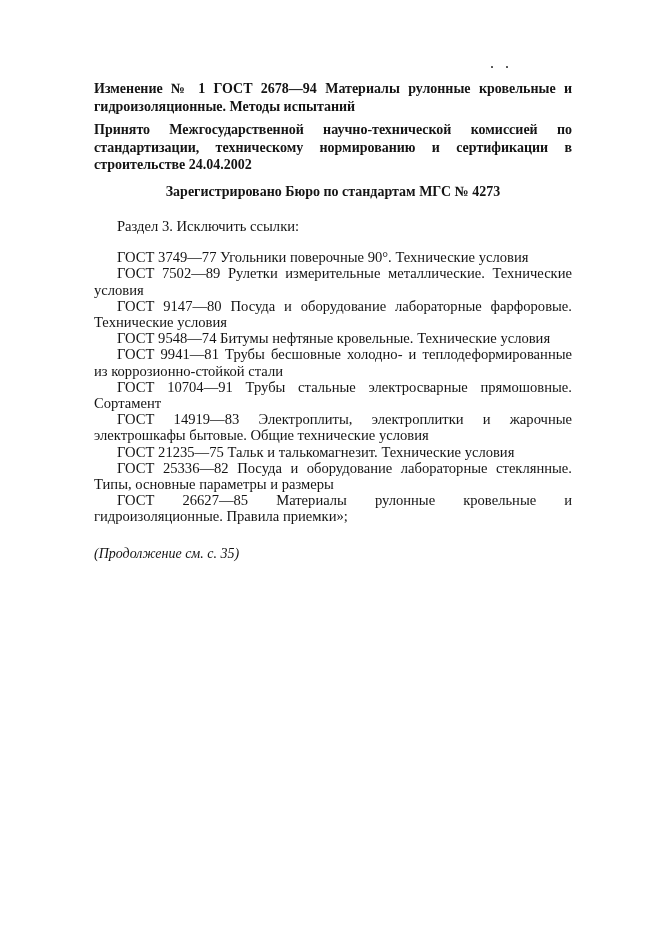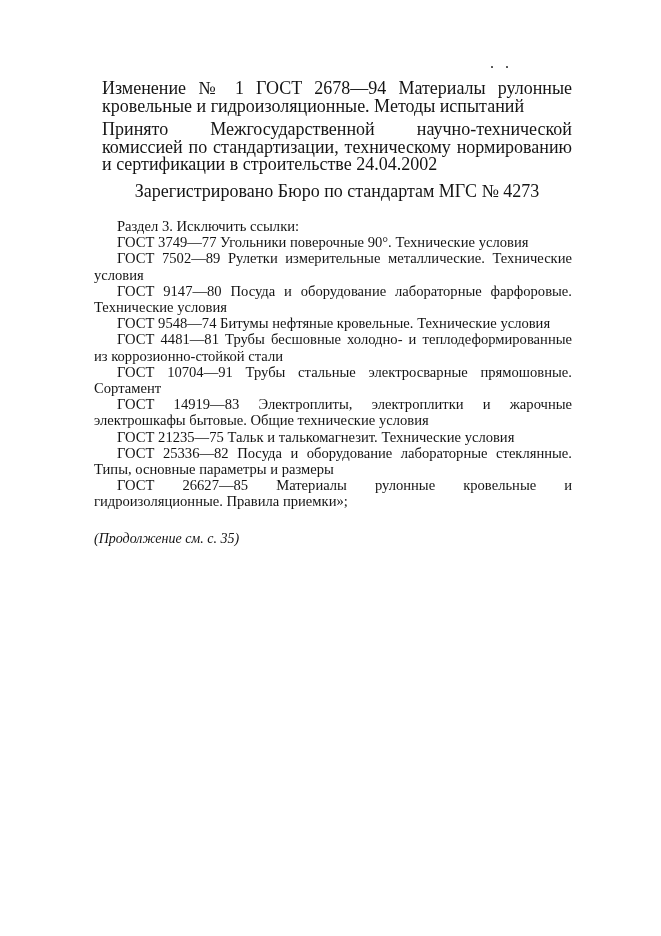--- a/index.html
+++ b/index.html
@@ -25,41 +25,42 @@
     letter-spacing: 4px;
     color: #2a2a2a;
   }
   .content {
     position: absolute;
     left: 94px;
     top: 80px;
     width: 478px;
   }
   .head p {
-    margin: 0 0 6px 8px;
-    font-weight: normal;
-    font-size: 18px;
+    margin: 0 0 6px 0;
+    font-weight: bold;
+    font-size: 14px;
     line-height: 17.5px;
     text-align: justify;
   }
   .head p.registration {
     margin-top: 9px;
     text-align: center;
   }
   .bodytext {
     margin-top: 18px;
   }
   .bodytext p {
     margin: 0;
     font-size: 14.6px;
     line-height: 16.2px;
     text-align: justify;
     text-indent: 23px;
   }
   .bodytext p.gap-before {
+    margin-top: 15px;
   }
   .continuation {
     margin-top: 21px;
     font-style: italic;
     font-size: 14px;
     line-height: 16px;
   }
 </style>
 </head>
 <body>
@@ -75,21 +76,21 @@
       <p>Принято Межгосударственной научно-технической комиссией по стандартизации, техническому нормированию и сертификации в строительстве 24.04.2002</p>
       <p class="registration">Зарегистрировано Бюро по стандартам МГС № 4273</p>
     </div>
 
     <div class="bodytext">
       <p>Раздел 3. Исключить ссылки:</p>
       <p class="gap-before">ГОСТ 3749—77 Угольники поверочные 90°. Технические условия</p>
       <p>ГОСТ 7502—89 Рулетки измерительные металлические. Технические условия</p>
       <p>ГОСТ 9147—80 Посуда и оборудование лабораторные фарфоровые. Технические условия</p>
       <p>ГОСТ 9548—74 Битумы нефтяные кровельные. Технические условия</p>
-      <p>ГОСТ 4481—81 Трубы бесшовные холодно- и теплодеформированные из коррозионно-стойкой стали</p>
+      <p>ГОСТ 9941—81 Трубы бесшовные холодно- и теплодеформированные из коррозионно-стойкой стали</p>
       <p>ГОСТ 10704—91 Трубы стальные электросварные прямошовные. Сортамент</p>
       <p>ГОСТ 14919—83 Электроплиты, электроплитки и жарочные электрошкафы бытовые. Общие технические условия</p>
       <p>ГОСТ 21235—75 Тальк и талькомагнезит. Технические условия</p>
       <p>ГОСТ 25336—82 Посуда и оборудование лабораторные стеклянные. Типы, основные параметры и размеры</p>
       <p>ГОСТ 26627—85 Материалы рулонные кровельные и гидроизоляционные. Правила приемки»;</p>
     </div>
 
     <div class="continuation">(Продолжение см. с. 35)</div>
 
   </div>

